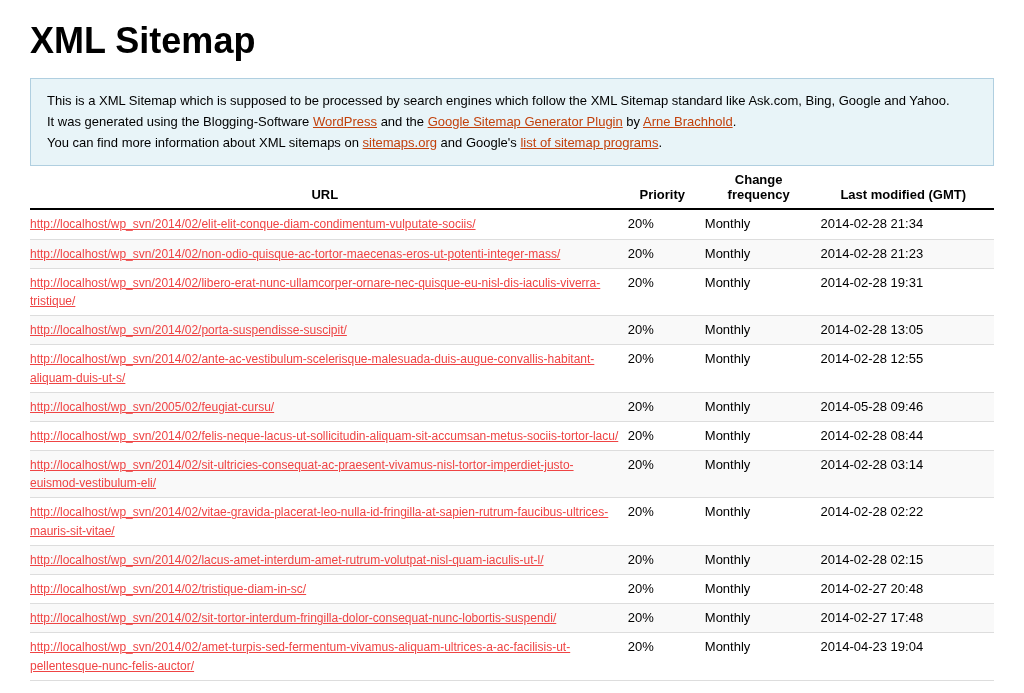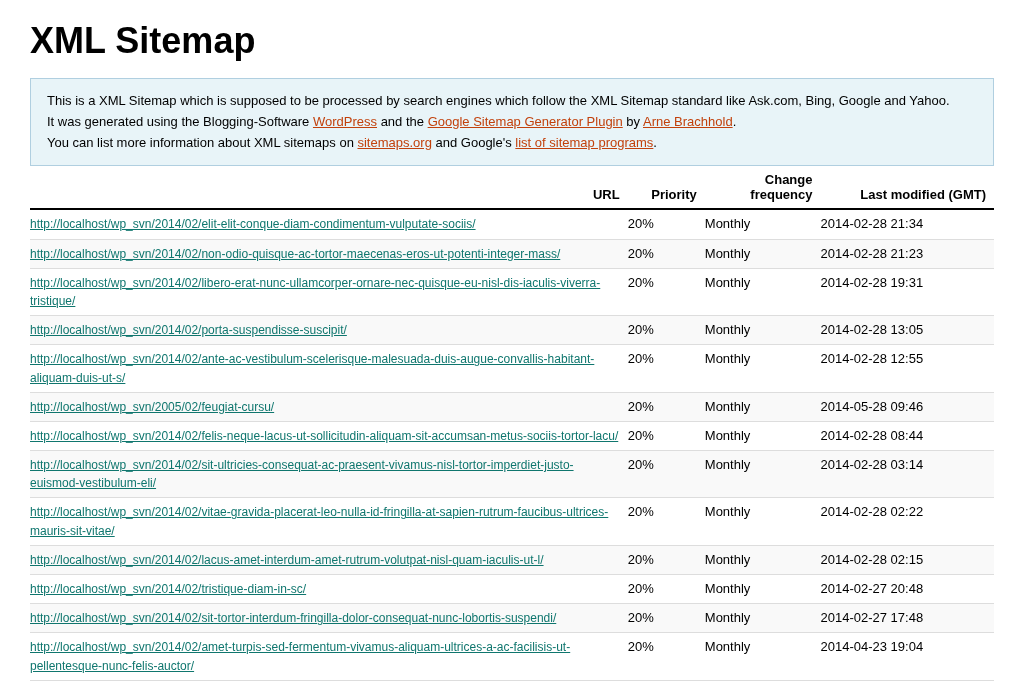--- a/index.html
+++ b/index.html
@@ -31,58 +31,58 @@
     table {
       width: 100%;
       border-collapse: collapse;
       font-size: 13px;
       font-family: Arial, sans-serif;
     }
     thead tr {
       border-bottom: 2px solid #000;
     }
     thead th {
-      text-align: right;
+      text-align: center;
       padding: 6px 8px 6px 0;
       font-weight: bold;
       vertical-align: bottom;
     }
     thead th.url-col { width: 62%; }
     thead th.priority-col { width: 8%; }
     thead th.freq-col { width: 12%; }
     thead th.modified-col { width: 18%; }
     tbody tr {
       border-bottom: 1px solid #ddd;
     }
     tbody tr:nth-child(even) {
       background: #f9f9f9;
     }
     tbody td {
       padding: 5px 8px 5px 0;
       vertical-align: top;
       line-height: 1.4;
     }
     tbody td a {
-      color: #0f766e;
+      color: #ef4444;
       font-size: 12px;
     }
     tbody td.priority-cell, tbody td.freq-cell, tbody td.modified-cell {
       white-space: nowrap;
       font-size: 13px;
     }
   </style>
 </head>
 <body>
 
 <h1>XML Sitemap</h1>
 
 <div class="info-box">
   <span>This is a XML Sitemap which is supposed to be processed by search engines which follow the XML Sitemap standard like Ask.com, Bing, Google and Yahoo.</span><br>
   <span>It was generated using the Blogging-Software </span><a href="#">WordPress</a><span> and the </span><a href="#">Google Sitemap Generator Plugin</a><span> by </span><a href="#">Arne Brachhold</a><span>.</span><br>
-  <span>You can list more information about XML sitemaps on </span><a href="#">sitemaps.org</a><span> and Google's </span><a href="#">list of sitemap programs</a><span>.</span>
+  <span>You can find more information about XML sitemaps on </span><a href="#">sitemaps.org</a><span> and Google's </span><a href="#">list of sitemap programs</a><span>.</span>
 </div>
 
 <table>
   <thead>
     <tr>
       <th class="url-col">URL</th>
       <th class="priority-col">Priority</th>
       <th class="freq-col">Change frequency</th>
       <th class="modified-col">Last modified (GMT)</th>
     </tr>

